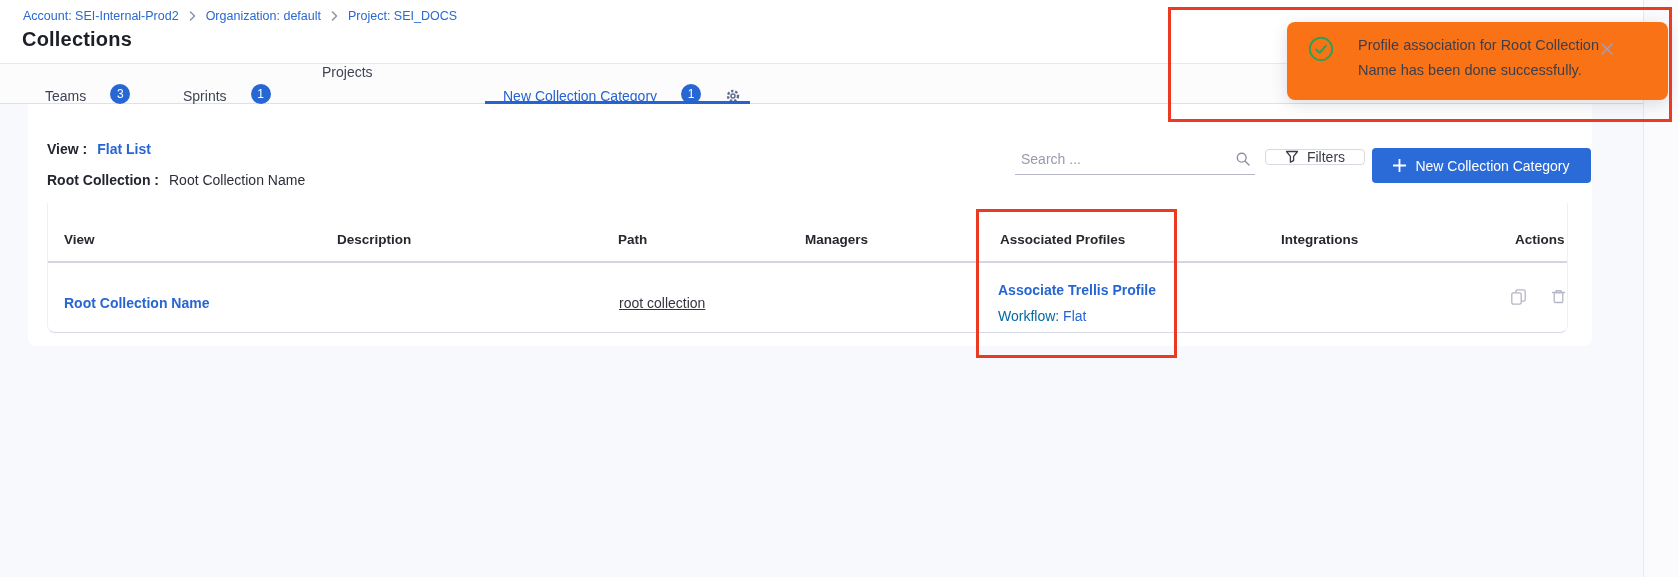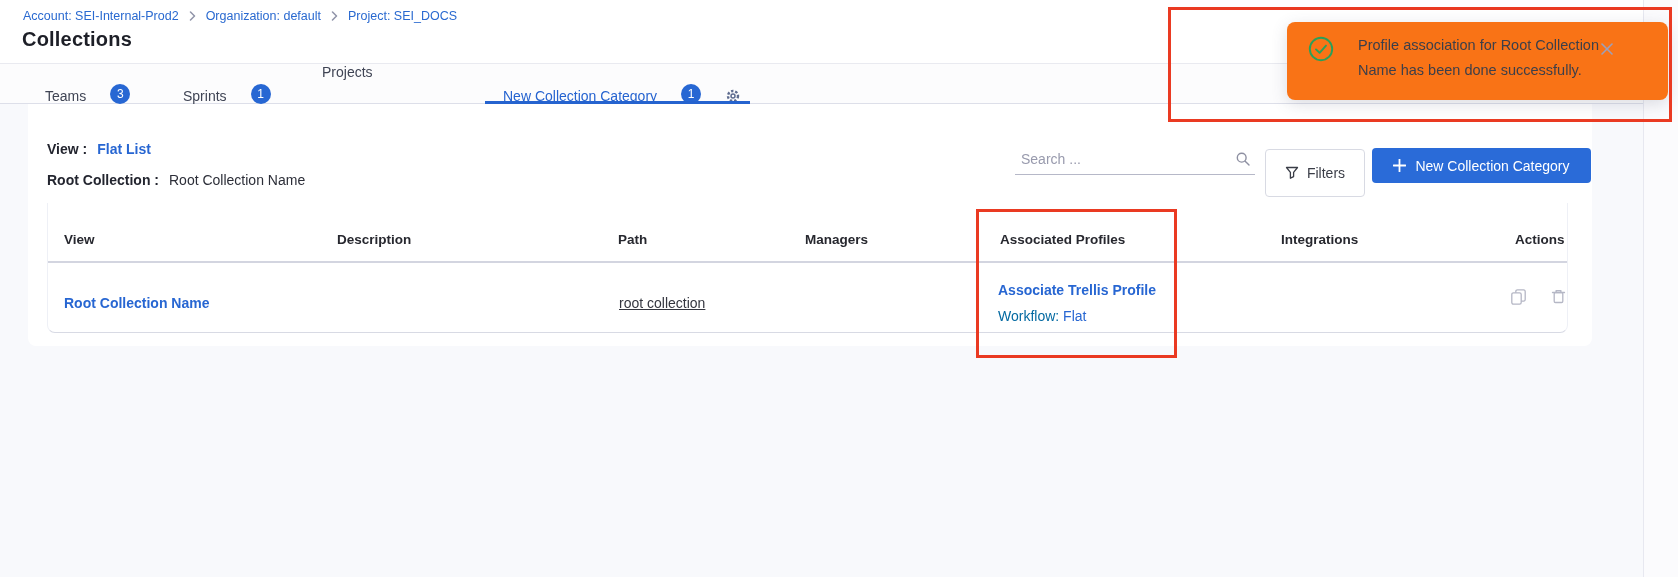--- a/index.html
+++ b/index.html
@@ -40,21 +40,21 @@
   .val { color:#2c2e38; font-weight:500; }
   .link { color:#2766d2; font-weight:600; text-decoration:none; cursor:pointer; }
 
   .search-wrap { position:absolute; left:1015px; top:148px; width:240px; height:27px;
                  border-bottom:1px solid #b6b8c8; display:flex; align-items:center; }
   .search-wrap input { border:none; outline:none; background:transparent; flex:1; font-size:14px;
                        color:#3a3d47; padding:0 4px 4px 6px; font-family:inherit; }
   .search-wrap input::placeholder { color:#989aad; }
   .search-icon { margin:0 4px 4px 0; display:flex; }
 
-  .filters-btn { position:absolute; left:1265px; top:149px; width:100px; height:48px; background:#ffffff;
+  .filters-btn { position:absolute; left:1265px; top:149px; width:100px; height:16px; background:#ffffff;
                  border:1px solid #d8dae3; border-radius:4px; display:flex; align-items:center; justify-content:center;
                  gap:8px; font-size:14px; color:#3a3d47; cursor:pointer; }
   .new-btn { position:absolute; left:1372px; top:148px; width:219px; height:35px; background:#2a6bd8;
              border:none; border-radius:4px; display:flex; align-items:center; justify-content:center;
              gap:9px; font-size:14px; color:#ffffff; cursor:pointer; font-family:inherit; }
 
   
   .table-card { position:absolute; left:47px; top:203px; width:1521px; height:130px; background:#ffffff;
                 border:1px solid #eef0f6; border-top:none; border-bottom:1px solid #d8dae4; border-radius:0 0 8px 8px; }
   .th { position:absolute; top:29px; font-size:13.5px; font-weight:700; color:#27282f; }

